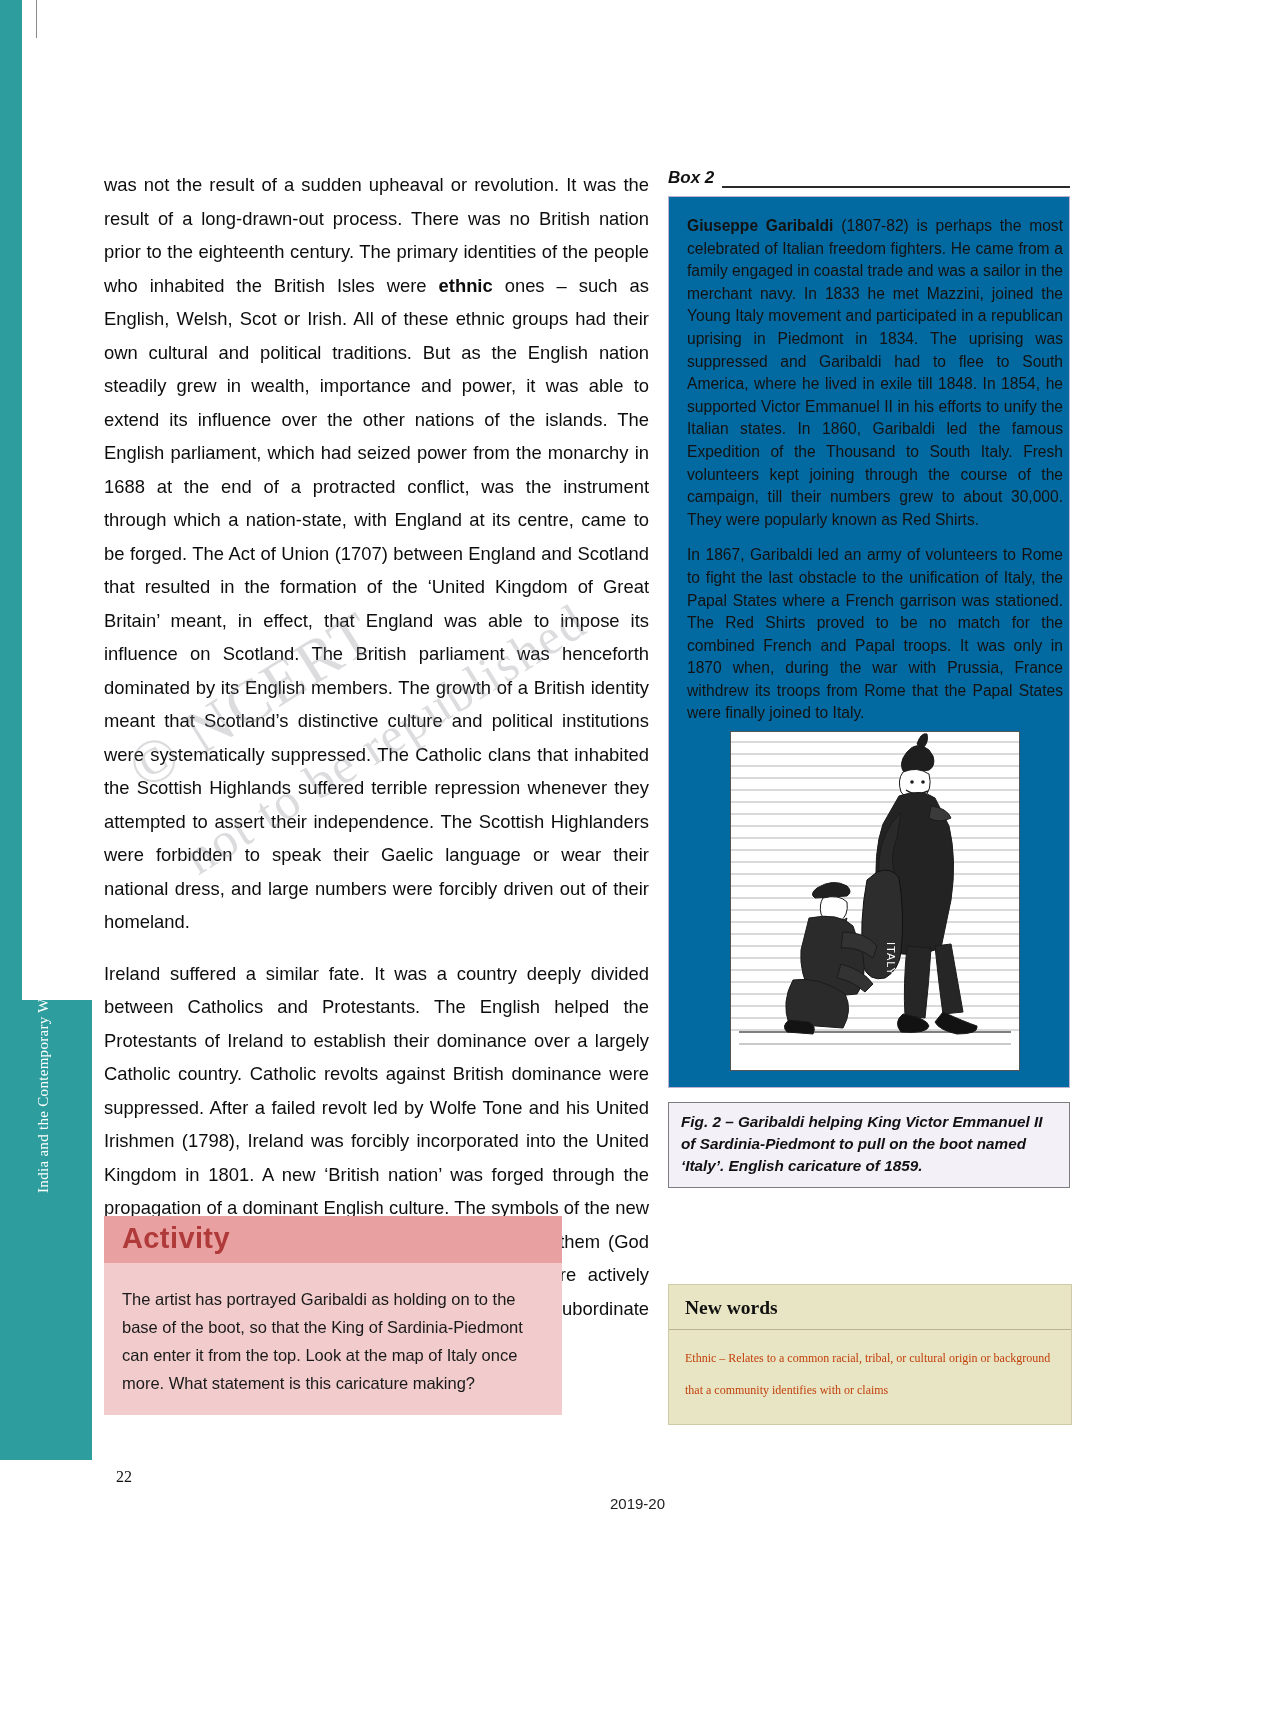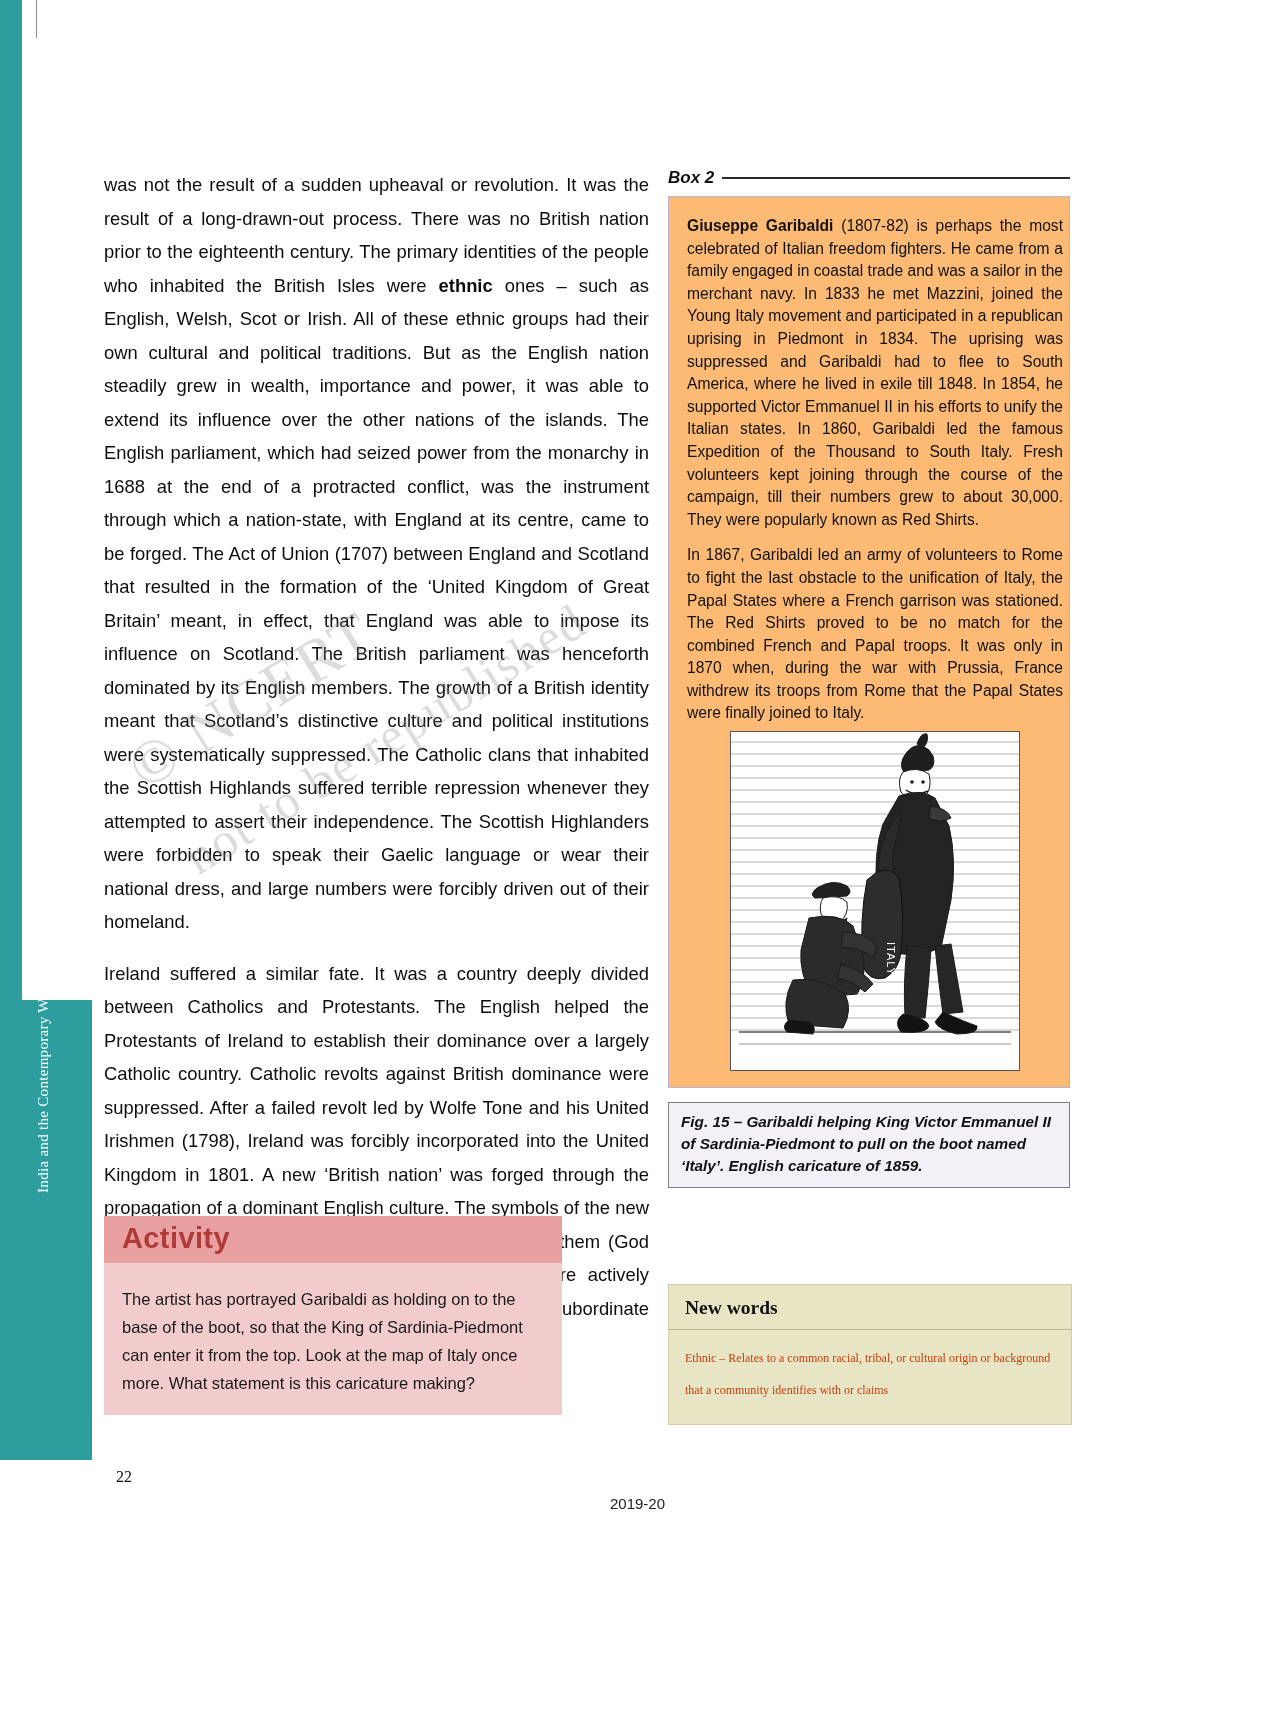--- a/index.html
+++ b/index.html
@@ -107,39 +107,39 @@
 
   
   .right-col {
     position: absolute;
     left: 668px;
     top: 168px;
     width: 402px;
   }
   .box-label-row {
     display: flex;
-    align-items: center;
+    align-items: flex-end;
     gap: 8px;
     margin-bottom: 8px;
   }
   .box-label {
     font-family: "Liberation Sans", sans-serif;
     font-style: italic;
     font-weight: bold;
     font-size: 17px;
     color: #111;
     white-space: nowrap;
   }
   .box-rule {
     flex: 1 1 auto;
     height: 2px;
     background: #2a2a2a;
   }
   .box2 {
-    background: #fdba74;
+    background: #0369a1;
     border: 1px solid #bdb2d0;
     padding: 18px 6px 16px 18px;
   }
   .box2 p {
     margin: 0 0 13px 0;
     font-family: "Liberation Sans", sans-serif;
     font-size: 15.6px;
     line-height: 22.6px;
     text-align: justify;
     color: #121212;
@@ -342,21 +342,21 @@
               <path d="M110 232 q22 6 32 20 l-8 8 q-14 -12 -28 -14 z" fill="#333333"></path>
 
               <path d="M62 248 q-12 22 -4 44 l54 4 q10 -18 2 -34 q-26 -18 -52 -14 z" fill="#2b2b2b"></path>
               <path d="M58 288 q-8 6 -2 12 l26 2 q4 -8 -4 -12 z" fill="#131313"></path>
             </g>
           </g>
         </svg>
       </div>
     </div>
 
-    <div class="caption">Fig. 15 – Garibaldi helping King Victor Emmanuel II of Sardinia-Piedmont to pull on the boot named ‘Italy’. English caricature of 1859.</div>
+    <div class="caption">Fig. 2 – Garibaldi helping King Victor Emmanuel II of Sardinia-Piedmont to pull on the boot named ‘Italy’. English caricature of 1859.</div>
   </div>
 
   <div class="newwords">
     <div class="newwords-head">New words</div>
     <div class="newwords-body">Ethnic – Relates to a common racial, tribal, or cultural origin or background that a community identifies with or claims</div>
   </div>
 
   <div class="watermark">
     <div>© NCERT</div>
     <div class="l2">not to be republished</div>

